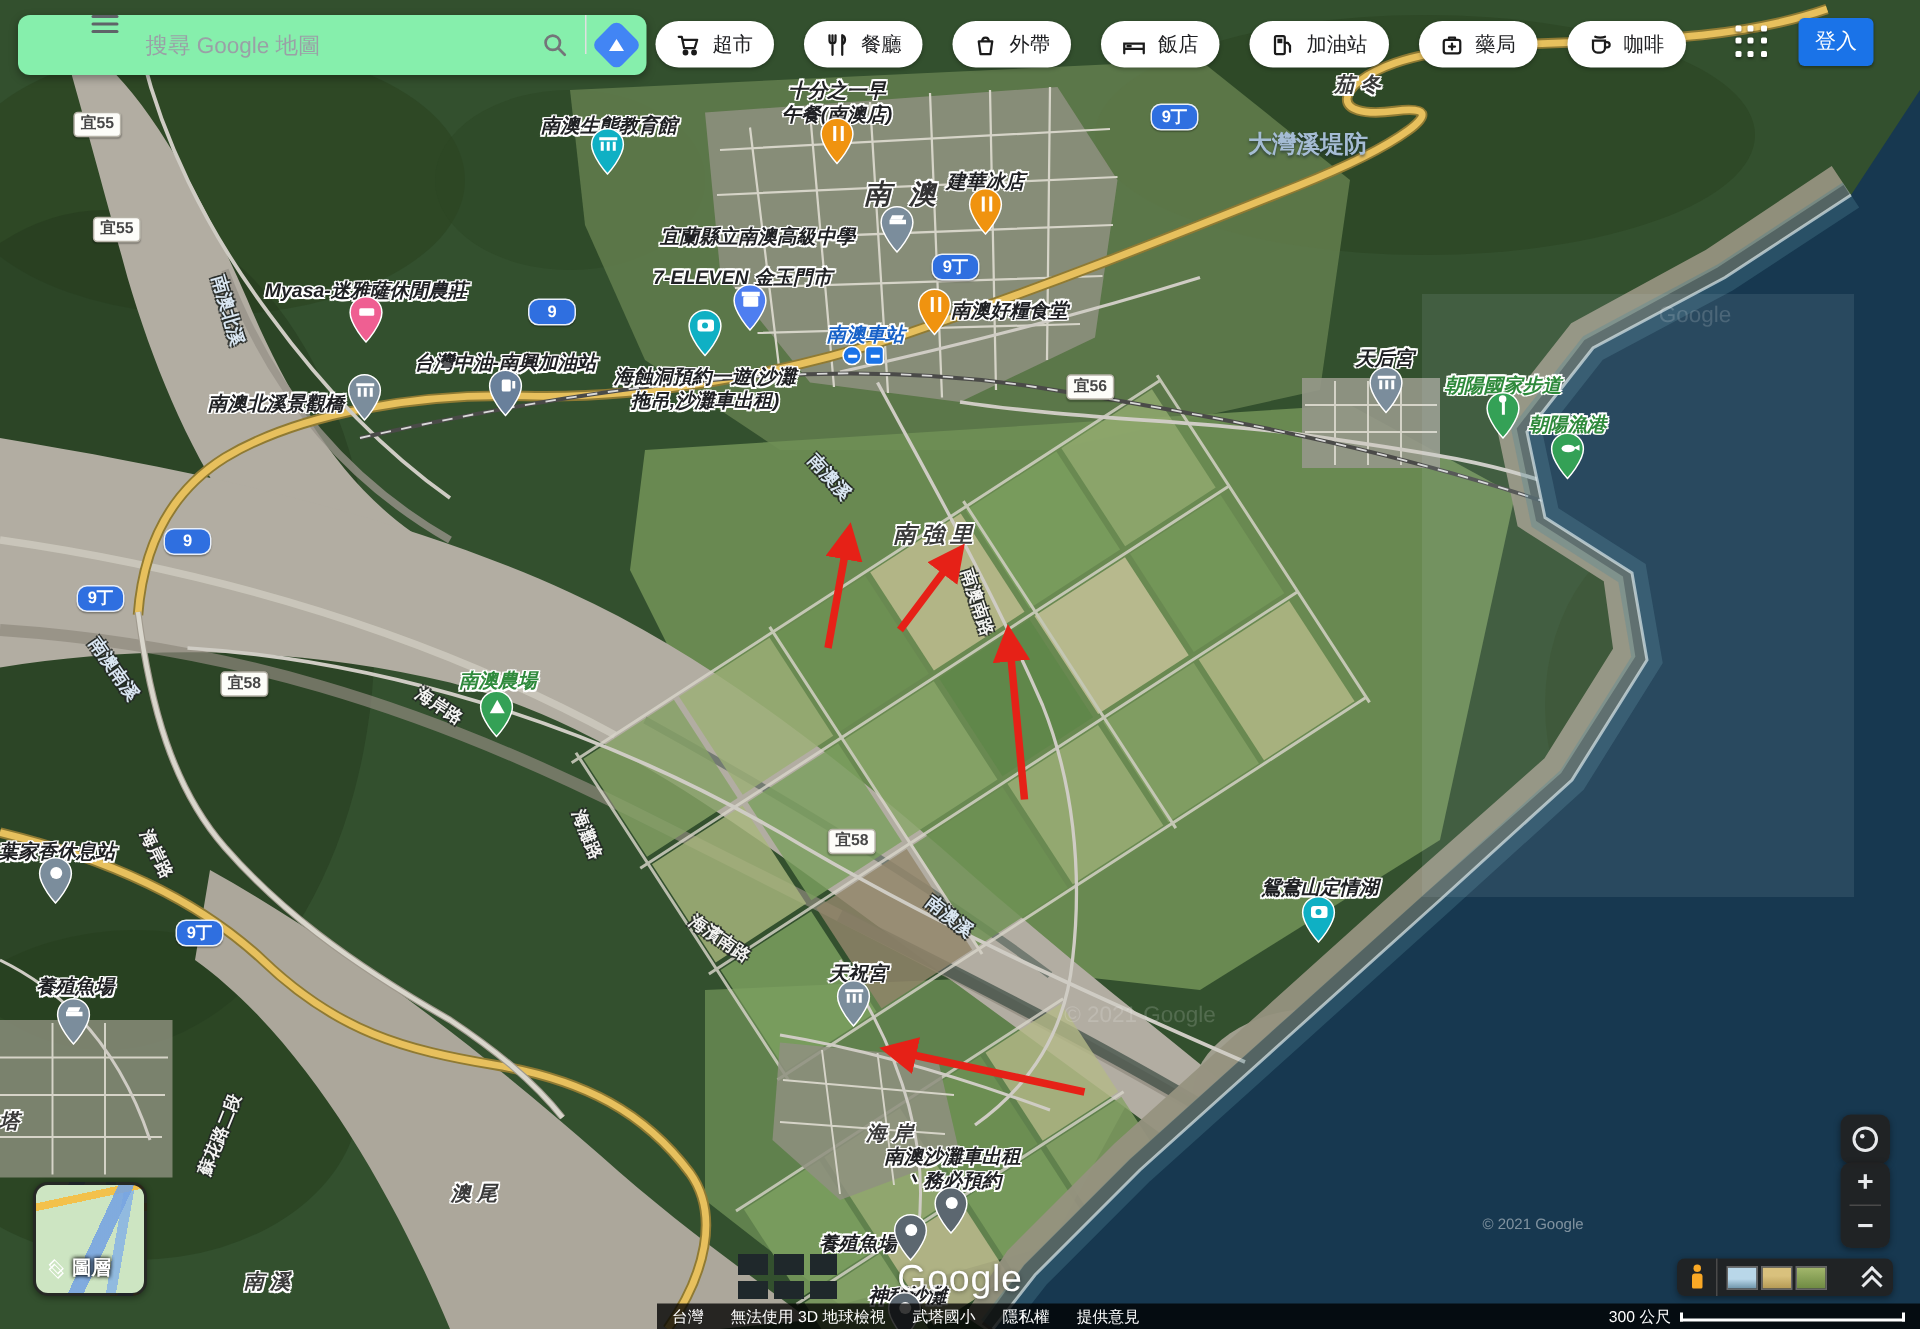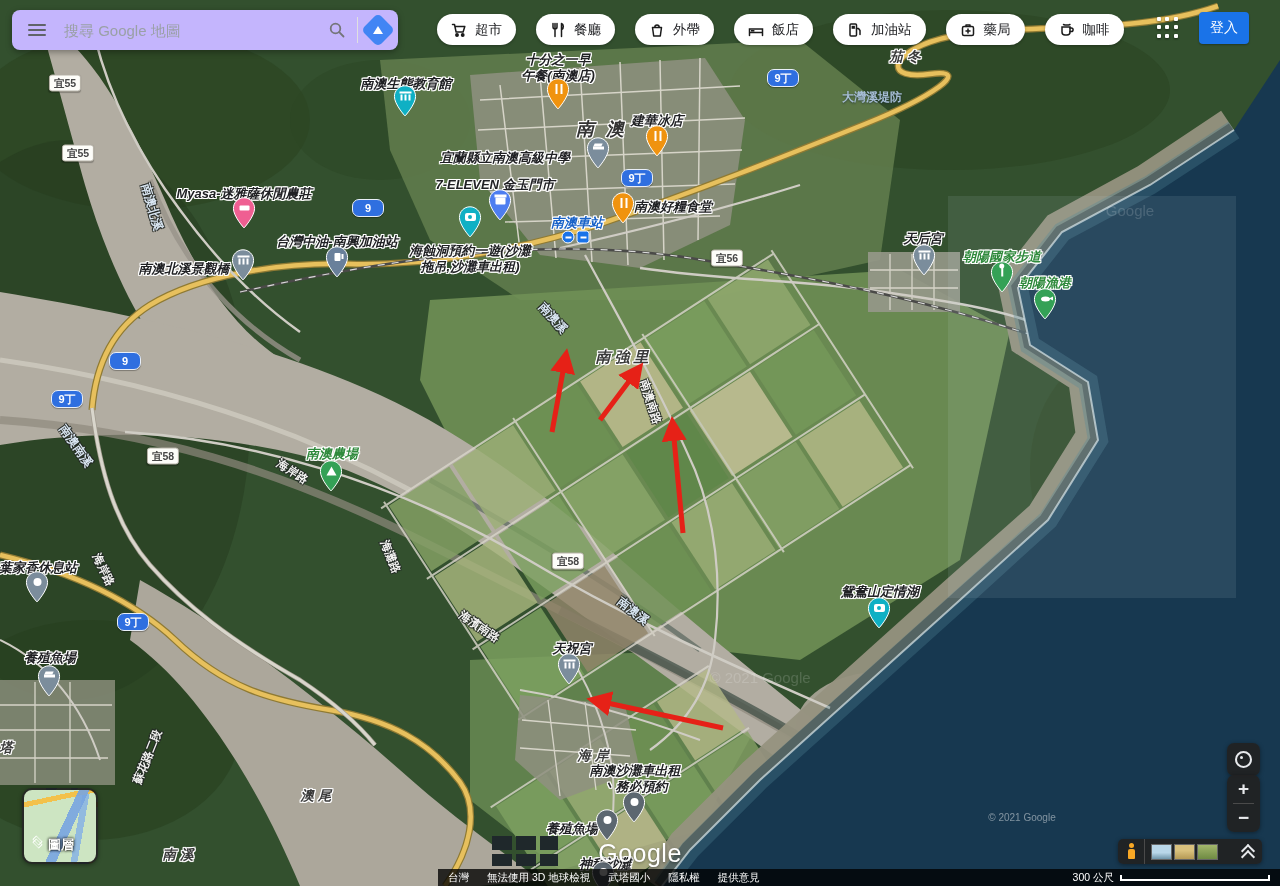--- a/index.html
+++ b/index.html
@@ -9,21 +9,21 @@
   .mlabel{position:absolute;transform:translate(-50%,-50%);font-size:13px;font-weight:700;
           white-space:pre-line;text-align:center;line-height:1.2;z-index:5;pointer-events:none;}
   .halo{text-shadow:-1px -1px 0 #fff,1px -1px 0 #fff,-1px 1px 0 #fff,1px 1px 0 #fff,0 -1px 0 #fff,0 1px 0 #fff,-1px 0 0 #fff,1px 0 0 #fff;font-style:italic;}
   .halo-d{text-shadow:-1px -1px 0 rgba(35,40,38,.85),1px -1px 0 rgba(35,40,38,.85),-1px 1px 0 rgba(35,40,38,.85),1px 1px 0 rgba(35,40,38,.85);}
   .lbl-poi{color:#202124;}
   .lbl-town{color:#3a3a3a;letter-spacing:4px;font-size:13.5px;}
   .lbl-town-big{font-size:18px;letter-spacing:12px;color:#333;}
   .lbl-green{color:#2f8a3c;}
   .lbl-blue{color:#1862c8;}
   .lbl-river{color:#d9e6f2;font-size:12px;}
-  .lbl-water{color:#a5bcd4;font-size:12px;font-weight:700;text-shadow:0 1px 2px rgba(20,35,50,.6);}
+  .lbl-water{color:#a5bcd4;font-size:16px;font-weight:700;text-shadow:0 1px 2px rgba(20,35,50,.6);}
   .lbl-road{color:#f4f4f2;font-size:11.5px;}
   
   .badge{position:absolute;transform:translate(-50%,-50%);z-index:5;font-weight:700;text-align:center;pointer-events:none;}
   .badge-county{background:#fdfdf9;border:1px solid #b7b3a8;border-radius:3px;color:#474747;
                 font-size:10.5px;padding:0 4px;height:15px;line-height:15px;box-shadow:0 1px 1px rgba(0,0,0,.25);}
   .badge-hwy{background:#2f6fe0;border:1px solid #e9eff8;border-radius:7px;color:#fff;
              font-size:11px;min-width:22px;padding:0 4px;height:16px;line-height:16px;box-shadow:0 1px 1px rgba(0,0,0,.3);}
   
   .pin{position:absolute;width:23px;height:32px;transform:translate(-50%,-100%);z-index:5;}
   .pin svg path{stroke:#fff;stroke-width:1;}
@@ -54,22 +54,22 @@
   
   .ticon{position:absolute;width:13px;height:13px;transform:translate(-50%,-50%);z-index:5;background:#1a73e8;border:1px solid #fff;box-sizing:border-box;}
   .ticon-rail{border-radius:50%;} .ticon-train{border-radius:3px;}
   .ticon::after{content:"";position:absolute;left:2.5px;top:5px;width:6px;height:2px;background:#fff;}
   
   .wm{position:absolute;transform:translate(-50%,-50%);z-index:4;pointer-events:none;}
   .wm-logo{color:#fff;font-size:25px;font-weight:500;letter-spacing:.5px;text-shadow:0 1px 3px rgba(0,0,0,.4);z-index:6;}
   .wm-faint{color:rgba(255,255,255,.45);font-size:10px;}
   .wm-ghost{color:rgba(255,255,255,.16);font-size:15px;}
   
-  .search-card{position:absolute;left:12px;top:10px;width:386px;height:40px;background:#c4b5fd;border-radius:8px;
-               box-shadow:0 2px 6px rgba(0,0,0,.35);display:flex;align-items:center;z-index:10;}
+  .search-card{position:absolute;left:12px;top:10px;width:386px;height:40px;background:#86efac;border-radius:8px;
+               box-shadow:0 2px 6px rgba(0,0,0,.35);display:flex;z-index:10;padding-left:33px;}
   .hamburger{width:18px;height:12px;margin:0 16px 0 16px;display:flex;flex-direction:column;justify-content:space-between;cursor:pointer;}
   .hamburger span{display:block;height:2px;background:#5f6368;border-radius:1px;}
   .search-input{flex:1;border:none;outline:none;font-size:15px;color:#202124;background:transparent;}
   .search-input::placeholder{color:#9aa0a6;}
   .sbtn{width:40px;height:40px;display:flex;align-items:center;justify-content:center;cursor:pointer;}
   .vdiv{width:1px;height:26px;background:#e0e0e0;}
   .dir-diamond{width:24px;height:24px;background:#4285f4;border-radius:5px;transform:rotate(45deg);display:flex;align-items:center;justify-content:center;}
   .dir-arrow{transform:rotate(-45deg);width:0;height:0;border-left:5px solid transparent;border-right:5px solid transparent;border-bottom:8px solid #fff;}
   .chips{position:absolute;left:437px;top:14px;display:flex;gap:20px;z-index:10;}
   .chip{height:31px;background:#fff;border-radius:16px;display:flex;align-items:center;gap:8px;padding:0 14px;
@@ -82,21 +82,21 @@
   
   #arrows{position:absolute;left:0;top:0;z-index:6;pointer-events:none;}
   
   .minimap{position:absolute;left:22px;top:788px;width:76px;height:76px;border-radius:10px;z-index:10;cursor:pointer;
            border:2px solid rgba(20,20,20,.9);box-sizing:border-box;overflow:hidden;box-shadow:0 1px 4px rgba(0,0,0,.4);
            background:
              linear-gradient(115deg,transparent 52%,rgba(120,165,225,.9) 52%,rgba(120,165,225,.9) 62%,transparent 62%),
              linear-gradient(168deg,transparent 14%,#f3c14b 14%,#f3c14b 20%,transparent 20%),
              linear-gradient(100deg,transparent 70%,rgba(130,175,230,.8) 70%,rgba(130,175,230,.8) 78%,transparent 78%),
              #cde5c2;}
-  .minimap-label{position:absolute;left:8px;bottom:8px;display:flex;align-items:flex-start;gap:5px;color:#fff;font-size:13px;font-weight:700;
+  .minimap-label{position:absolute;left:8px;bottom:8px;display:flex;align-items:center;gap:5px;color:#fff;font-size:13px;font-weight:700;
                  text-shadow:0 0 3px rgba(0,0,0,.9),0 0 3px rgba(0,0,0,.9);}
   .layers-ico{width:11px;height:11px;position:relative;}
   .layers-ico::before,.layers-ico::after{content:"";position:absolute;left:1px;width:9px;height:9px;transform:rotate(45deg) scaleY(.6);border:1.5px solid #fff;box-sizing:border-box;}
   .layers-ico::before{top:0;} .layers-ico::after{top:3px;}
   
   .ctl{position:absolute;z-index:10;background:rgba(34,34,34,.92);border-radius:7px;box-shadow:0 1px 4px rgba(0,0,0,.4);}
   .mylocation{left:1227px;top:743px;width:33px;height:33px;display:flex;align-items:center;justify-content:center;cursor:pointer;}
   .loc-ring{width:13px;height:13px;border:2.5px solid #e8eaed;border-radius:50%;position:relative;}
   .loc-ring::after{content:"";position:absolute;left:3px;top:3px;width:3px;height:3px;background:#e8eaed;border-radius:50%;}
   .zoomgroup{left:1227px;top:775px;width:33px;height:57px;display:flex;flex-direction:column;}

